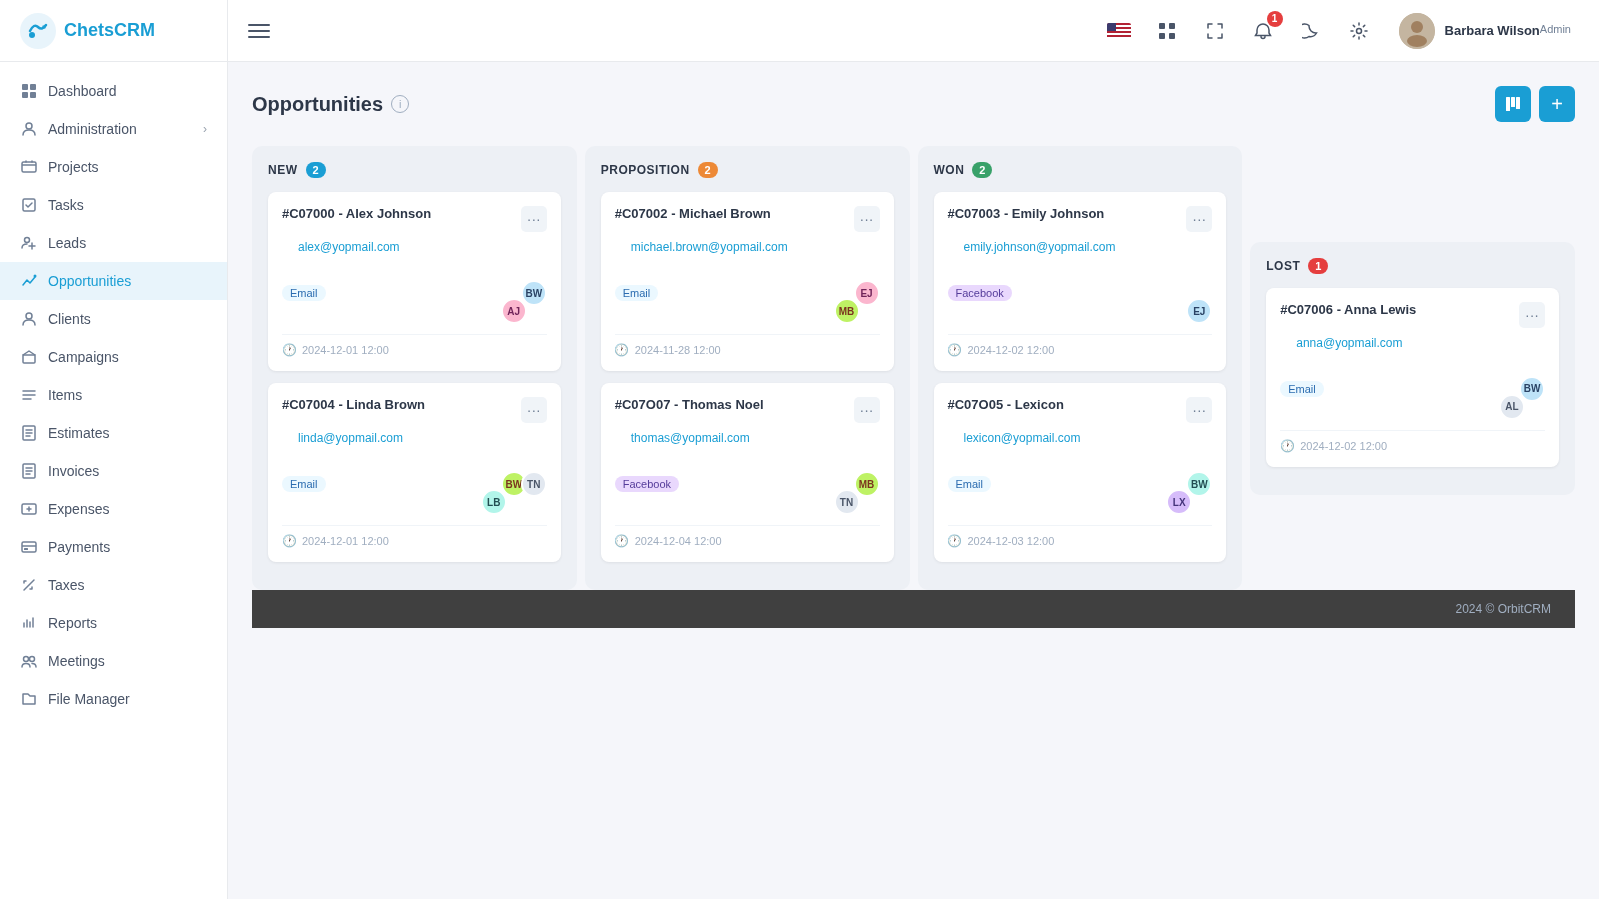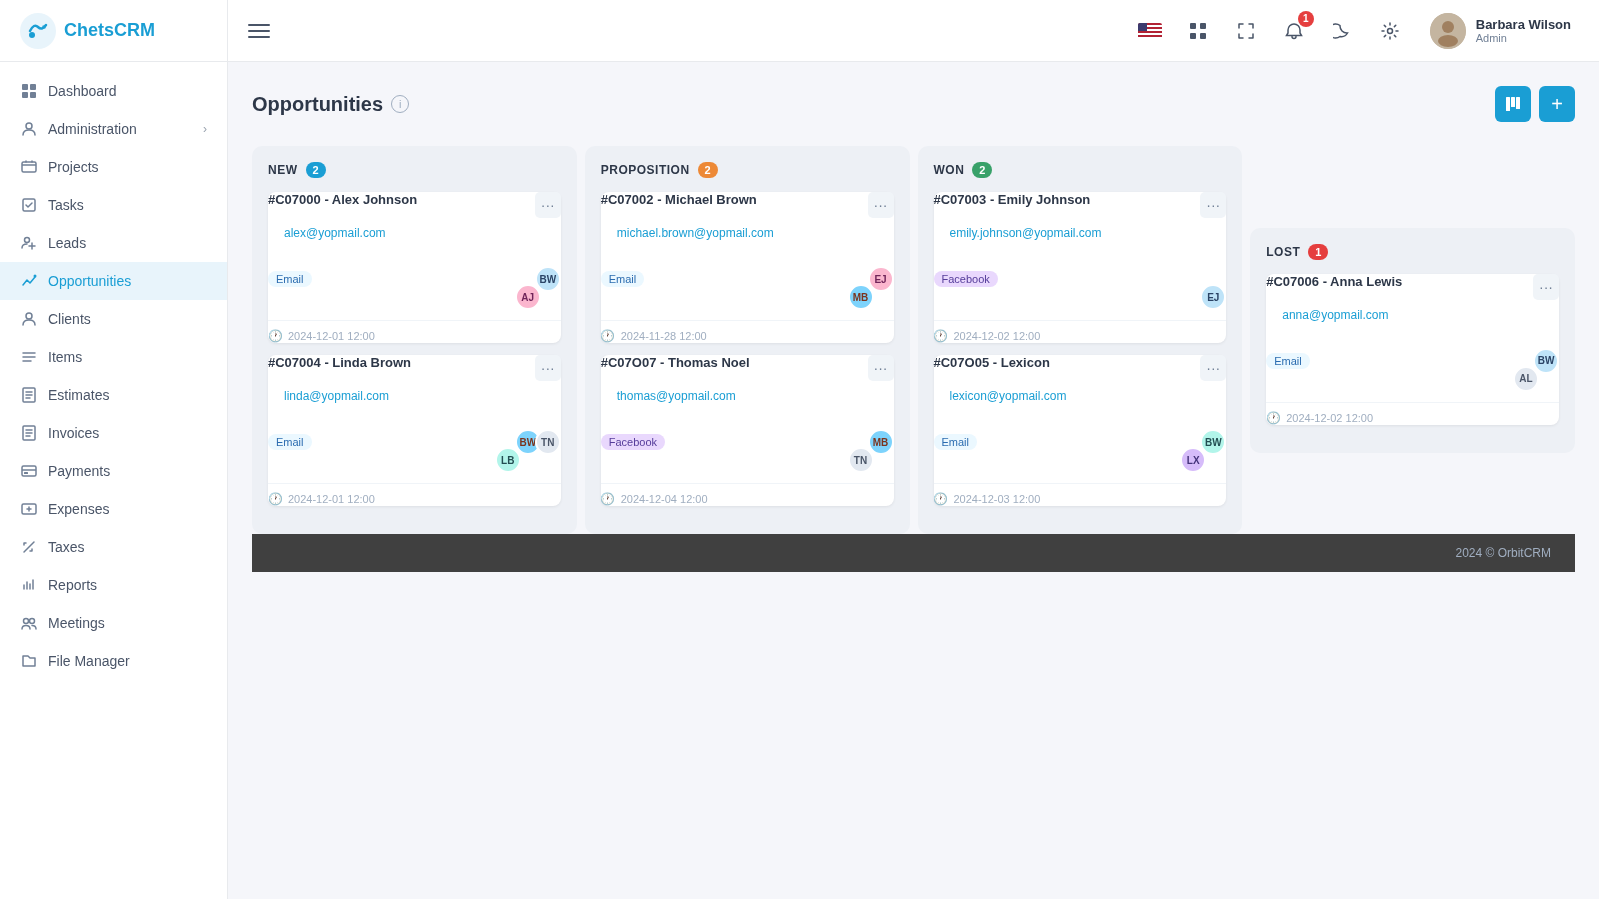--- a/index.html
+++ b/index.html
@@ -152,21 +152,21 @@
     .user-avatar {
       width: 36px;
       height: 36px;
       border-radius: 50%;
       background: #c4b5a0;
       overflow: hidden;
       display: flex;
       align-items: center;
       justify-content: center;
     }
-    .user-info { display: flex; flex-direction: column; }
+    .user-info { display: flex; flex-direction: row; }
     .user-name { font-size: 13px; font-weight: 600; color: #2d3748; }
     .user-role { font-size: 11px; color: #718096; }
 
     
     .content {
       flex: 1;
       overflow-y: auto;
       padding: 24px;
       background: #f5f6fa;
     }
@@ -252,20 +252,21 @@
     }
     .badge-blue { background: #1a9ed4; }
     .badge-orange { background: #ed8936; }
     .badge-green { background: #38a169; }
     .badge-red { background: #e53e3e; }
 
     
     .opp-card {
       background: #fff;
       border-radius: 8px;
+      padding: 14px;
       margin-bottom: 12px;
       box-shadow: 0 1px 3px rgba(0,0,0,0.07);
       cursor: pointer;
       transition: box-shadow 0.15s;
     }
     .card-header {
       display: flex;
       align-items: flex-start;
       justify-content: space-between;
       margin-bottom: 8px;
@@ -323,21 +324,21 @@
       display: flex;
       align-items: center;
       justify-content: center;
       font-size: 10px;
       font-weight: 600;
     }
     .mini-avatar:first-child { margin-left: 0; margin-top: 36px; }
     .av-pink { background: #fbb6ce; color: #702459; }
     .av-blue { background: #bee3f8; color: #2a4365; }
     .av-teal { background: #b2f5ea; color: #234e52; }
-    .av-orange { background: #7dd3fc; color: #7b341e; }
+    .av-orange { background: #bef264; color: #7b341e; }
     .av-gray { background: #e2e8f0; color: #4a5568; }
     .av-purple { background: #d6bcfa; color: #44337a; }
     .card-time {
       display: flex;
       align-items: center;
       gap: 5px;
       font-size: 11px;
       color: #a0aec0;
       margin-top: 4px;
       padding-top: 8px;
@@ -464,20 +465,29 @@
     <div class="nav-item">
       <span class="nav-icon">
         <svg width="16" height="16" viewBox="0 0 16 16" fill="none">
             <circle cx="8" cy="5" r="3" stroke="#718096" stroke-width="1.5"></circle>
             <path d="M2 14c0-3.314 2.686-5 6-5s6 1.686 6 5" stroke="#718096" stroke-width="1.5" stroke-linecap="round"></path>
           </svg>
       </span>
       <span class="nav-label">Clients</span>
     </div>
 
+    <div class="nav-item">
+      <span class="nav-icon">
+        <svg width="16" height="16" viewBox="0 0 16 16" fill="none">
+            <path d="M2 6h12v7a1 1 0 01-1 1H3a1 1 0 01-1-1V6z" stroke="#718096" stroke-width="1.5"></path>
+            <path d="M2 6l6-4 6 4" stroke="#718096" stroke-width="1.5" stroke-linejoin="round"></path>
+          </svg>
+      </span>
+      <span class="nav-label">Campaigns</span>
+    </div>
 
     <div class="nav-item">
       <span class="nav-icon">
         <svg width="16" height="16" viewBox="0 0 16 16" fill="none">
             <path d="M2 4h12M2 8h12M2 12h8" stroke="#718096" stroke-width="1.5" stroke-linecap="round"></path>
           </svg>
       </span>
       <span class="nav-label">Items</span>
     </div>
 
@@ -492,41 +502,41 @@
     </div>
 
     <div class="nav-item">
       <span class="nav-icon">
         <svg width="16" height="16" viewBox="0 0 16 16" fill="none">
             <rect x="2" y="1" width="12" height="14" rx="1" stroke="#718096" stroke-width="1.5"></rect>
             <path d="M5 5h6M5 8h6M5 11h4" stroke="#718096" stroke-width="1.5" stroke-linecap="round"></path>
           </svg>
       </span>
       <span class="nav-label">Invoices</span>
+    </div>
+
+    <div class="nav-item">
+      <span class="nav-icon">
+        <svg width="16" height="16" viewBox="0 0 16 16" fill="none">
+            <rect x="1" y="3" width="14" height="10" rx="1.5" stroke="#718096" stroke-width="1.5"></rect>
+            <path d="M8 6v4M6 8h4" stroke="#718096" stroke-width="1.5" stroke-linecap="round"></path>
+          </svg>
+      </span>
+      <span class="nav-label">Expenses</span>
     </div>
 
     <div class="nav-item">
       <span class="nav-icon">
         <svg width="16" height="16" viewBox="0 0 16 16" fill="none">
             <rect x="1" y="3" width="14" height="10" rx="1.5" stroke="#718096" stroke-width="1.5"></rect>
             <path d="M1 7h14" stroke="#718096" stroke-width="1.5"></path>
             <rect x="3" y="9" width="4" height="2" rx="0.5" fill="#718096"></rect>
           </svg>
       </span>
       <span class="nav-label">Payments</span>
-    </div>
-
-    <div class="nav-item">
-      <span class="nav-icon">
-        <svg width="16" height="16" viewBox="0 0 16 16" fill="none">
-            <rect x="1" y="3" width="14" height="10" rx="1.5" stroke="#718096" stroke-width="1.5"></rect>
-            <path d="M8 6v4M6 8h4" stroke="#718096" stroke-width="1.5" stroke-linecap="round"></path>
-          </svg>
-      </span>
-      <span class="nav-label">Expenses</span>
     </div>
 
     <div class="nav-item">
       <span class="nav-icon">
         <svg width="16" height="16" viewBox="0 0 16 16" fill="none">
             <path d="M3 13L13 3M5 4h-2v2M9 12h2v-2" stroke="#718096" stroke-width="1.5" stroke-linecap="round" stroke-linejoin="round"></path>
           </svg>
       </span>
       <span class="nav-label">Taxes</span>
     </div>

